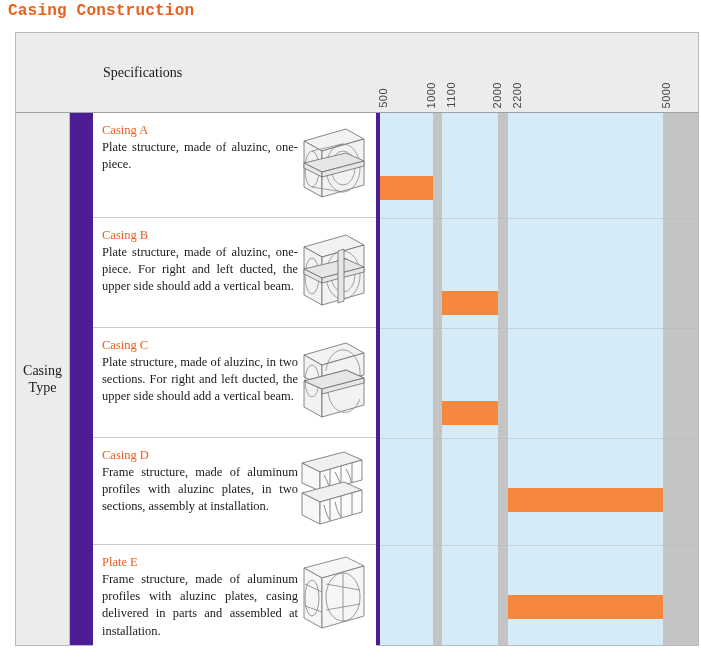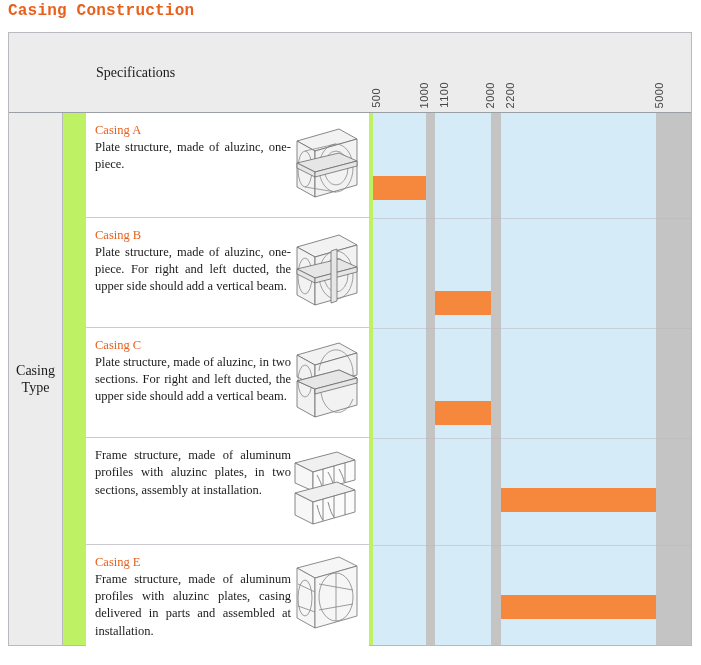--- a/index.html
+++ b/index.html
@@ -8,24 +8,24 @@
     font-family:"Liberation Serif","DejaVu Serif",serif;
     overflow:hidden;position:relative;
   }
   #page-title{
     position:absolute;left:8px;top:2px;
     font-size:16px;font-weight:bold;color:#E8601C;
     font-family:Liberation Mono, monospace;
     letter-spacing:0.2px;white-space:nowrap;
   }
   #matrix{
-    position:absolute;left:8px;top:32px;
+    position:absolute;left:15px;top:32px;
     width:684px;height:614px;
     border:1px solid #b9b9c0;
-    box-sizing:border-box;background:#bef264;
+    box-sizing:border-box;background:#4c1d95;
   }
   
   .bands{position:absolute;left:0;top:0;width:100%;height:100%;}
   .band{position:absolute;top:0;bottom:0;}
   .band.blue{background:#d6ebf8;}
   .band.gray{background:#c4c4c4;}
   .band.hdr-cover{background:#ececed;}
   
   #header-row{
     position:absolute;left:0;top:0;width:100%;height:80px;
@@ -199,20 +199,21 @@
           <polygon points="28,48 70,37 70,42 28,53"></polygon>
         </g>
       </svg>
     </div>
   </div>
   <div class="row-sep" style="top:405px;"></div>
   <div class="bar" style="left:426px;width:56px;top:368px;height:24px;"></div>
 
   <div class="spec-cell" style="top:405px;height:107px;">
     <div class="spec-text">
+      <div class="casing-name">Casing D</div>
       <div class="casing-desc">Frame structure, made of aluminum profiles with aluzinc plates, in two sections, assembly at installation.</div>
     </div>
     <div class="thumb">
       <svg viewBox="0 0 78 84">
         <g fill="none" stroke="#7a7a7a" stroke-width="0.9">
           <polygon points="8,14 50,3 68,11 26,23" fill="#f0f0f0"></polygon>
           <polygon points="8,14 26,23 26,42 8,34" fill="#f7f7f7"></polygon>
           <polygon points="26,23 68,11 68,31 26,42" fill="#fbfbfb"></polygon>
           <line x1="36" y1="20" x2="36" y2="39"></line>
           <line x1="47" y1="17" x2="47" y2="36"></line>
@@ -230,21 +231,21 @@
           <path d="M41,53 q3,12 6,15"></path>
         </g>
       </svg>
     </div>
   </div>
   <div class="row-sep" style="top:512px;"></div>
   <div class="bar" style="left:492px;width:155px;top:455px;height:24px;"></div>
 
   <div class="spec-cell last" style="top:512px;height:101px;">
     <div class="spec-text">
-      <div class="casing-name">Casing E</div>
+      <div class="casing-name">Plate E</div>
       <div class="casing-desc">Frame structure, made of aluminum profiles with aluzinc plates, casing delivered in parts and assembled at installation.</div>
     </div>
     <div class="thumb">
       <svg viewBox="0 0 78 84">
         <g fill="#f6f6f6" stroke="#7a7a7a" stroke-width="0.85">
           <polygon points="10,14 52,3 70,12 28,24"></polygon>
           <polygon points="10,14 28,24 28,74 10,64"></polygon>
           <polygon points="28,24 70,12 70,62 28,74"></polygon>
         </g>
         <g fill="none" stroke="#8a8a8a" stroke-width="0.85">

